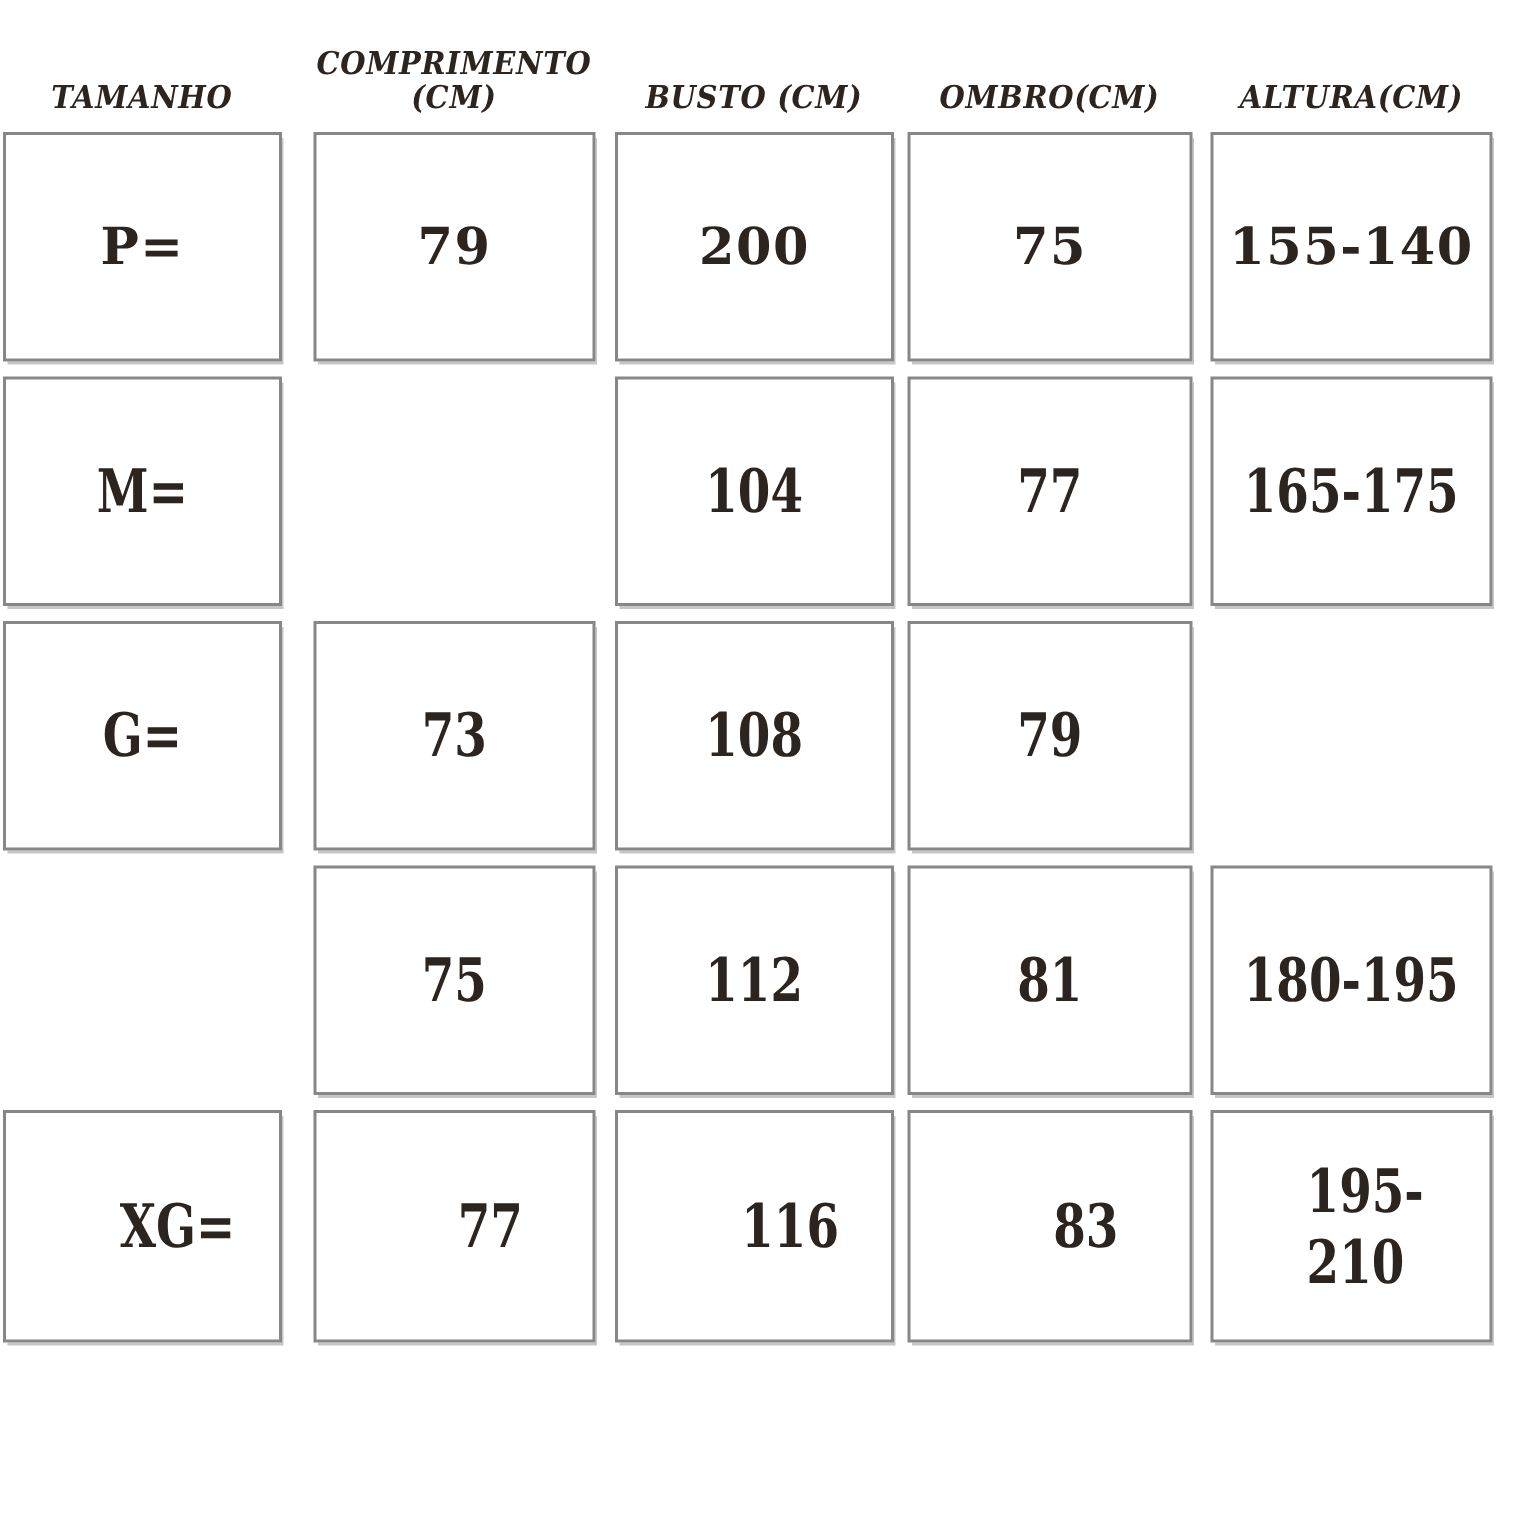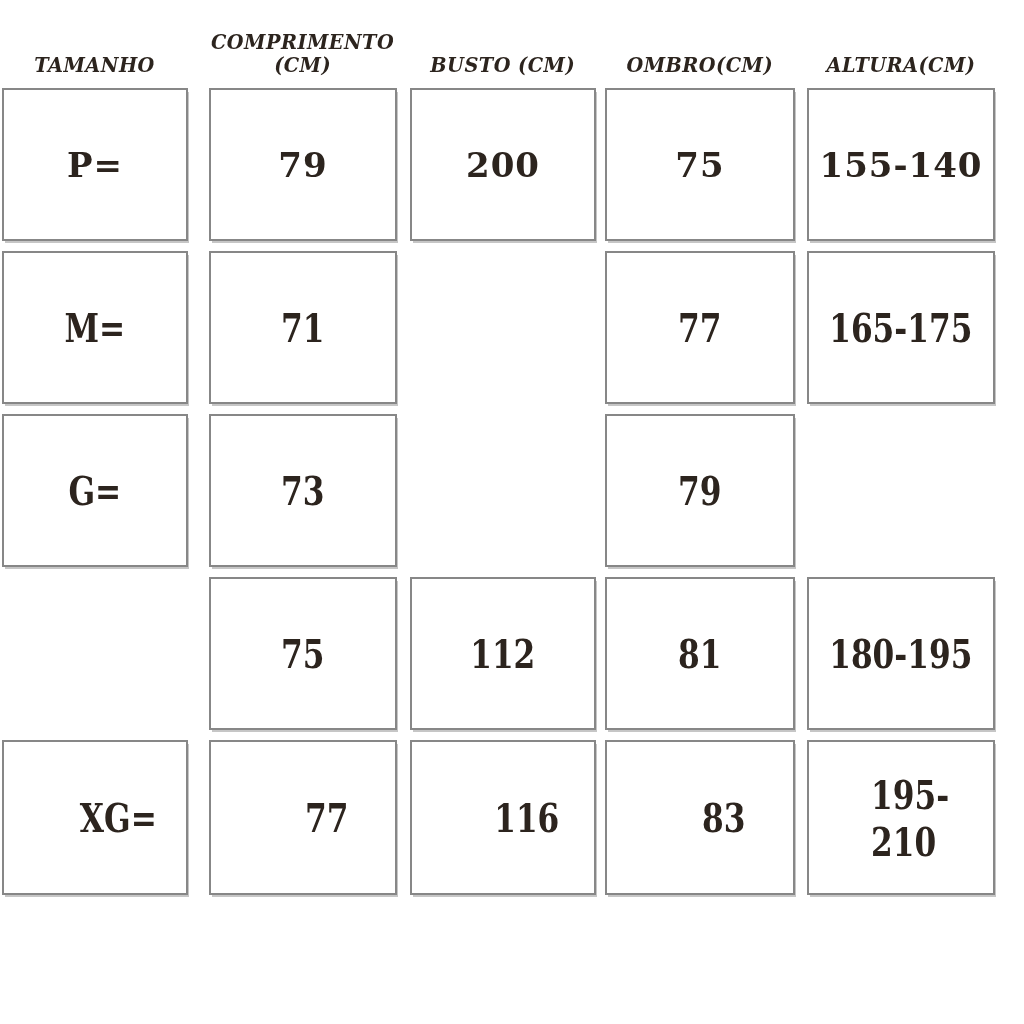--- a/index.html
+++ b/index.html
@@ -117,35 +117,38 @@
     <div class="cell style-wide r1 c4">
       <span class="vspan">75</span>
     </div>
     <div class="cell style-wide r1 c5">
       <span class="vspan">155-140</span>
     </div>
 
     <div class="cell style-cond r2 c1">
       <span class="vspan">M=</span>
     </div>
-    <div class="cell style-cond r2 c2">
-      <span class="vspan">71</span>
+    <div class="cell style-cond r2 c3">
+      <span class="vspan">104</span>
     </div>
     <div class="cell style-cond r2 c4">
       <span class="vspan">77</span>
     </div>
     <div class="cell style-cond r2 c5">
       <span class="vspan">165-175</span>
     </div>
 
     <div class="cell style-cond r3 c1">
       <span class="vspan">G=</span>
     </div>
     <div class="cell style-cond r3 c2">
       <span class="vspan">73</span>
+    </div>
+    <div class="cell style-cond r3 c3">
+      <span class="vspan">108</span>
     </div>
     <div class="cell style-cond r3 c4">
       <span class="vspan">79</span>
     </div>
 
     <div class="cell style-cond r4 c2">
       <span class="vspan">75</span>
     </div>
     <div class="cell style-cond r4 c3">
       <span class="vspan">112</span>

